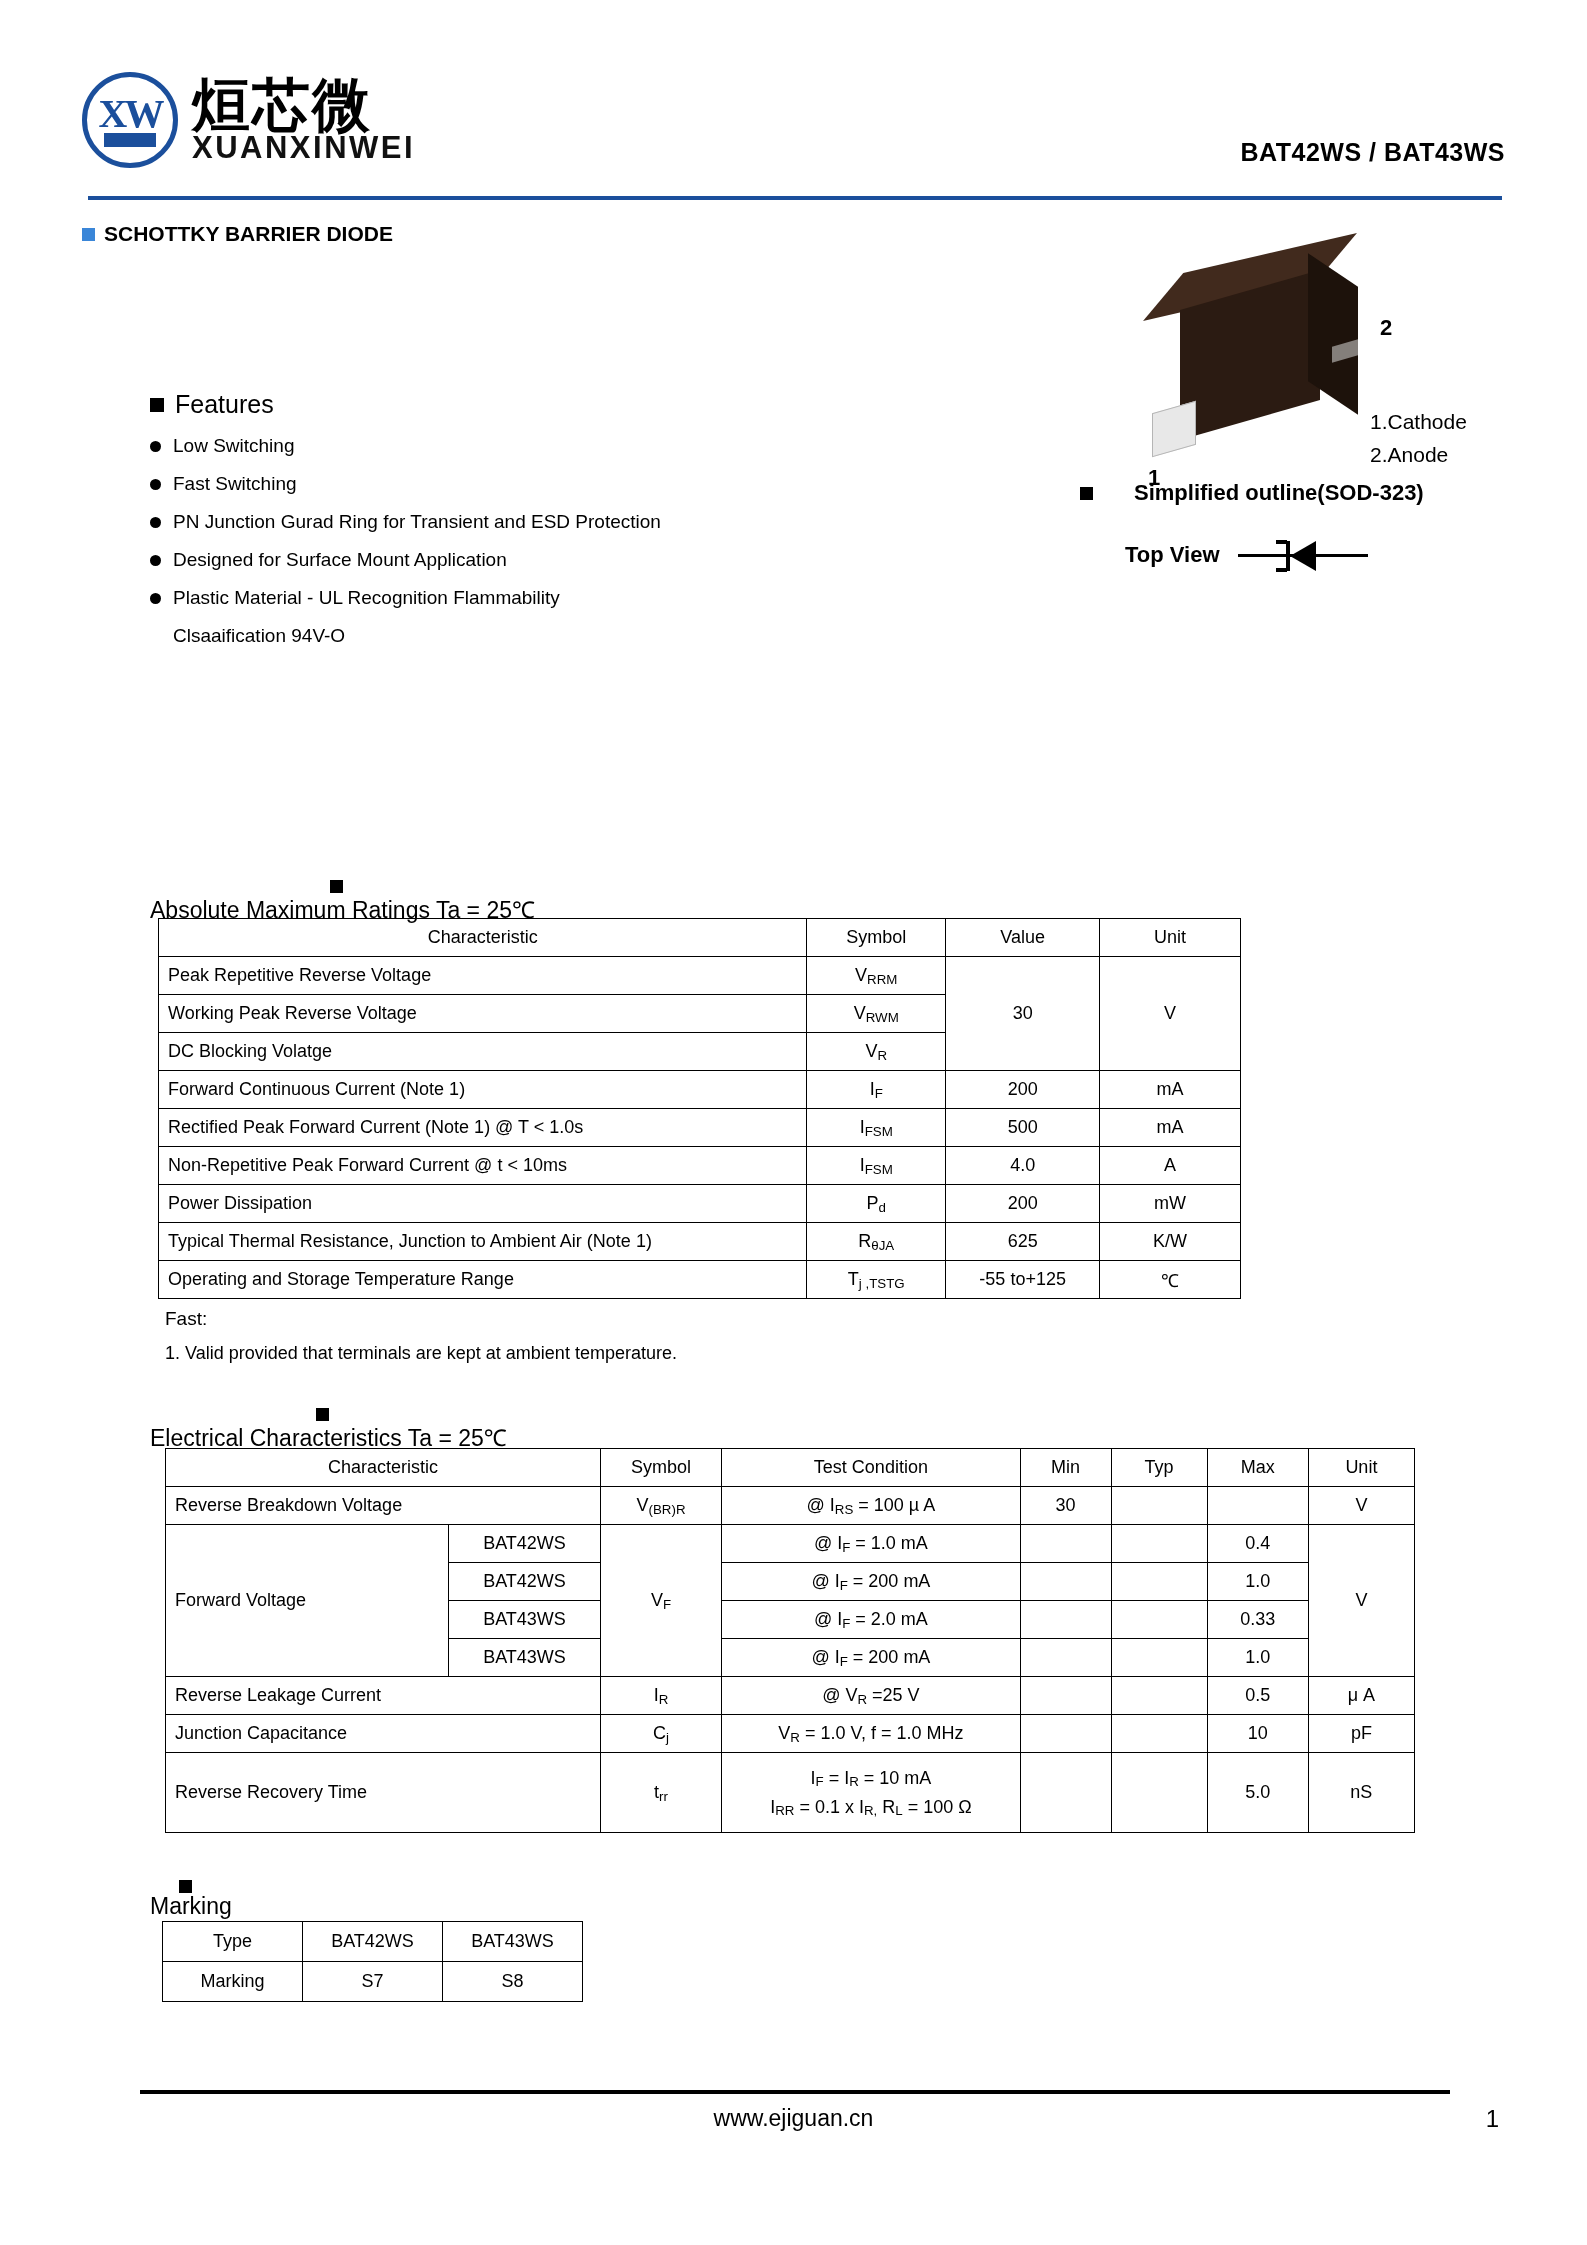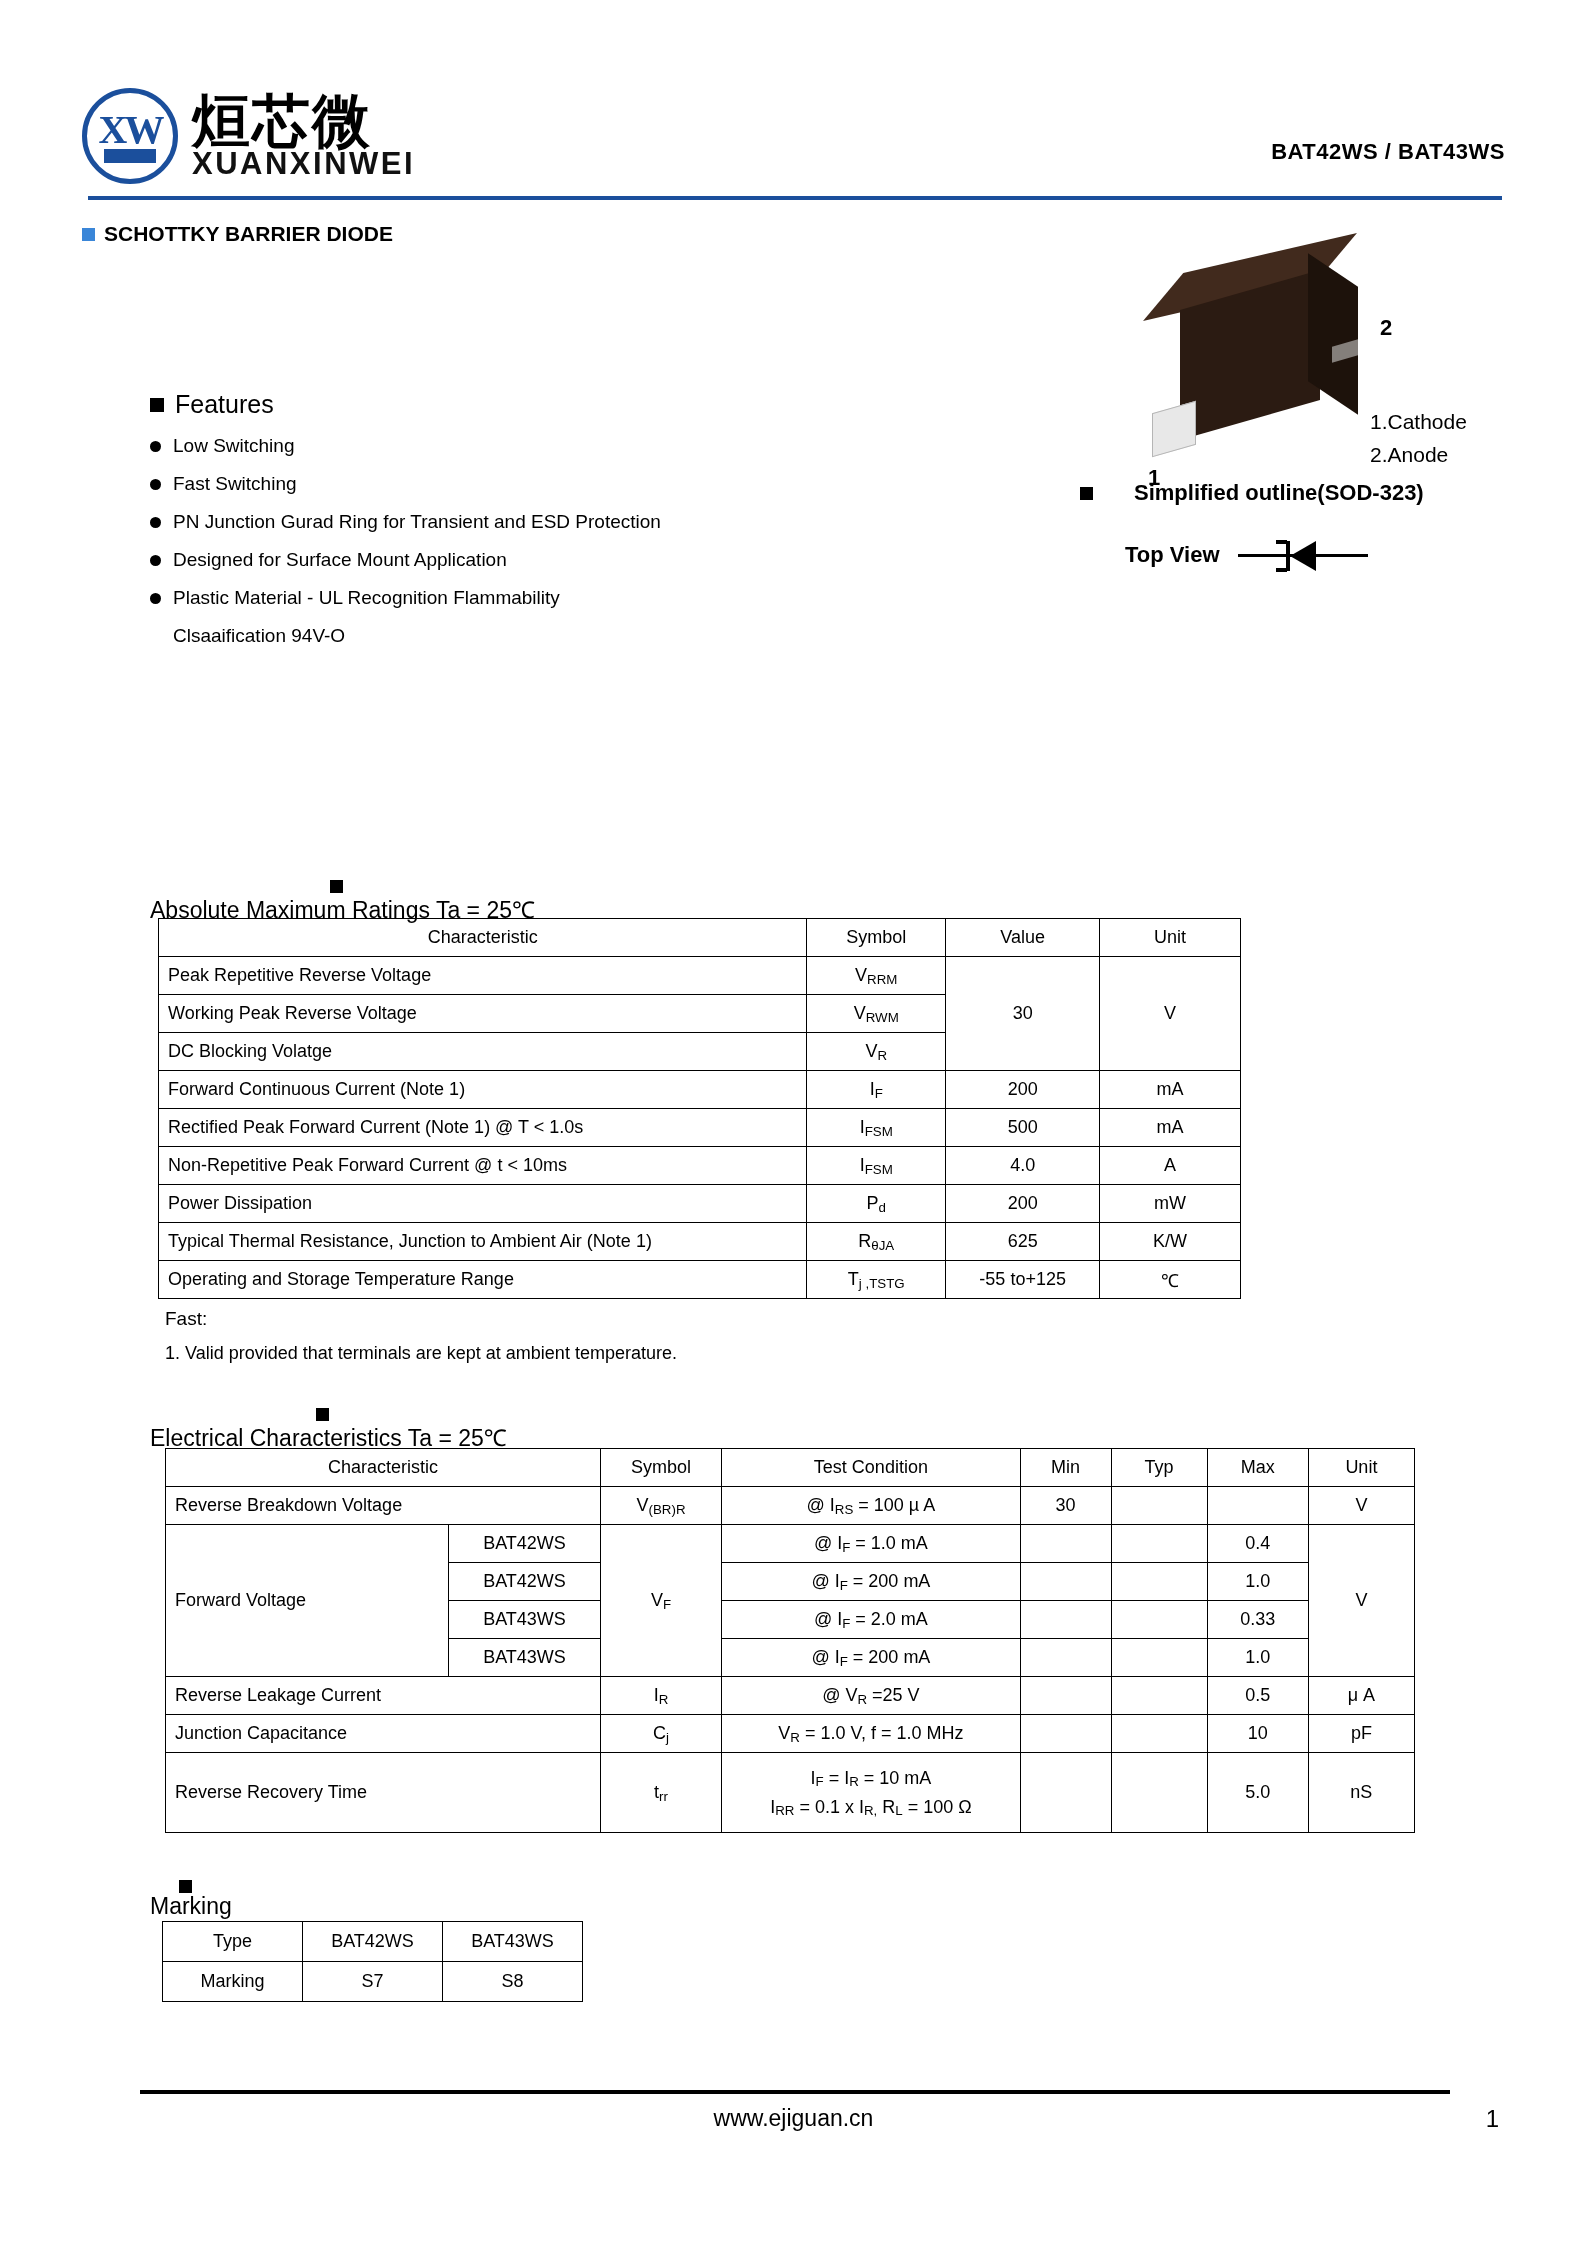--- a/index.html
+++ b/index.html
@@ -25,21 +25,21 @@
   
   .header {
     position: absolute;
     left: 0; top: 0;
     width: 1587px;
     height: 215px;
   }
   .logo-wrap {
     position: absolute;
     left: 82px;
-    top: 88px;
+    top: 72px;
     display: flex;
     align-items: center;
   }
   .logo-mark {
     width: 96px;
     height: 96px;
     border-radius: 50%;
     border: 5px solid #1b4f9c;
     background: #ffffff;
     position: relative;
@@ -102,21 +102,21 @@
     top: 196px;
     width: 1414px;
     height: 4px;
     background: #1b4f9c;
   }
   .part-title {
     position: absolute;
     right: 82px;
     top: 152px;
     transform: translateY(-50%);
-    font-size: 22px;
+    font-size: 25px;
     font-weight: bold;
     letter-spacing: 0.5px;
     white-space: nowrap;
   }
   .subtitle {
     position: absolute;
     left: 82px;
     top: 222px;
     display: flex;
     align-items: center;

